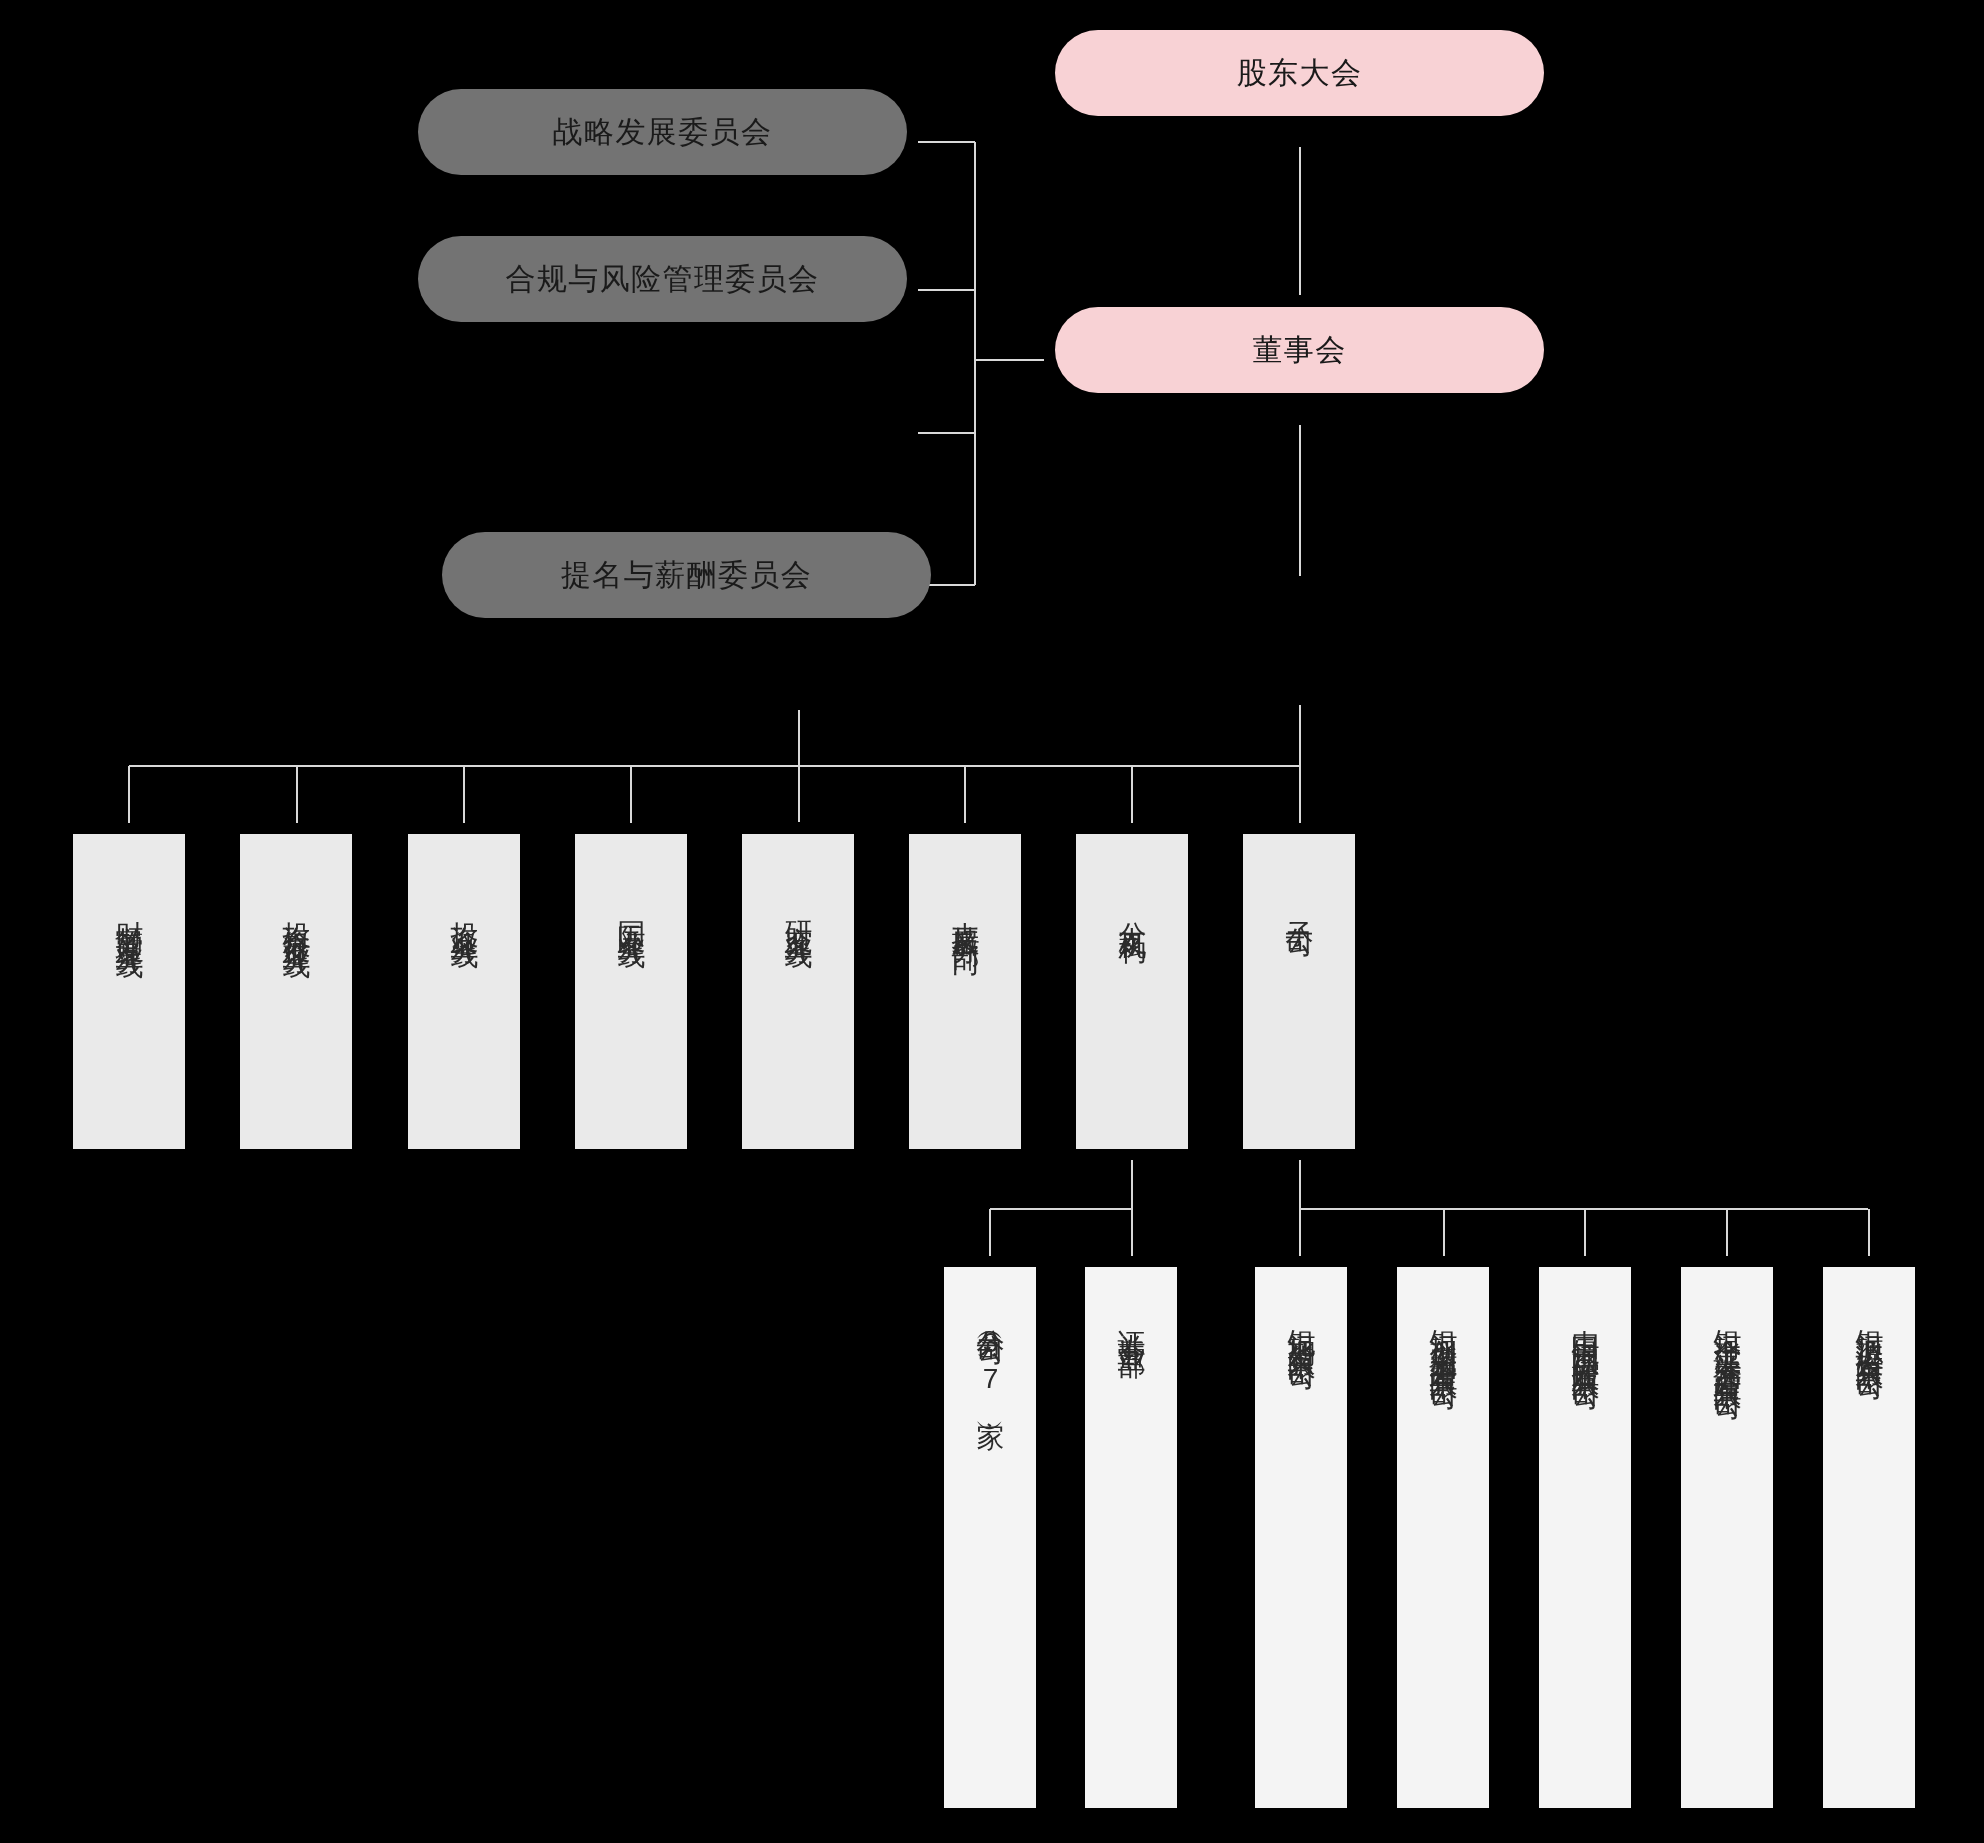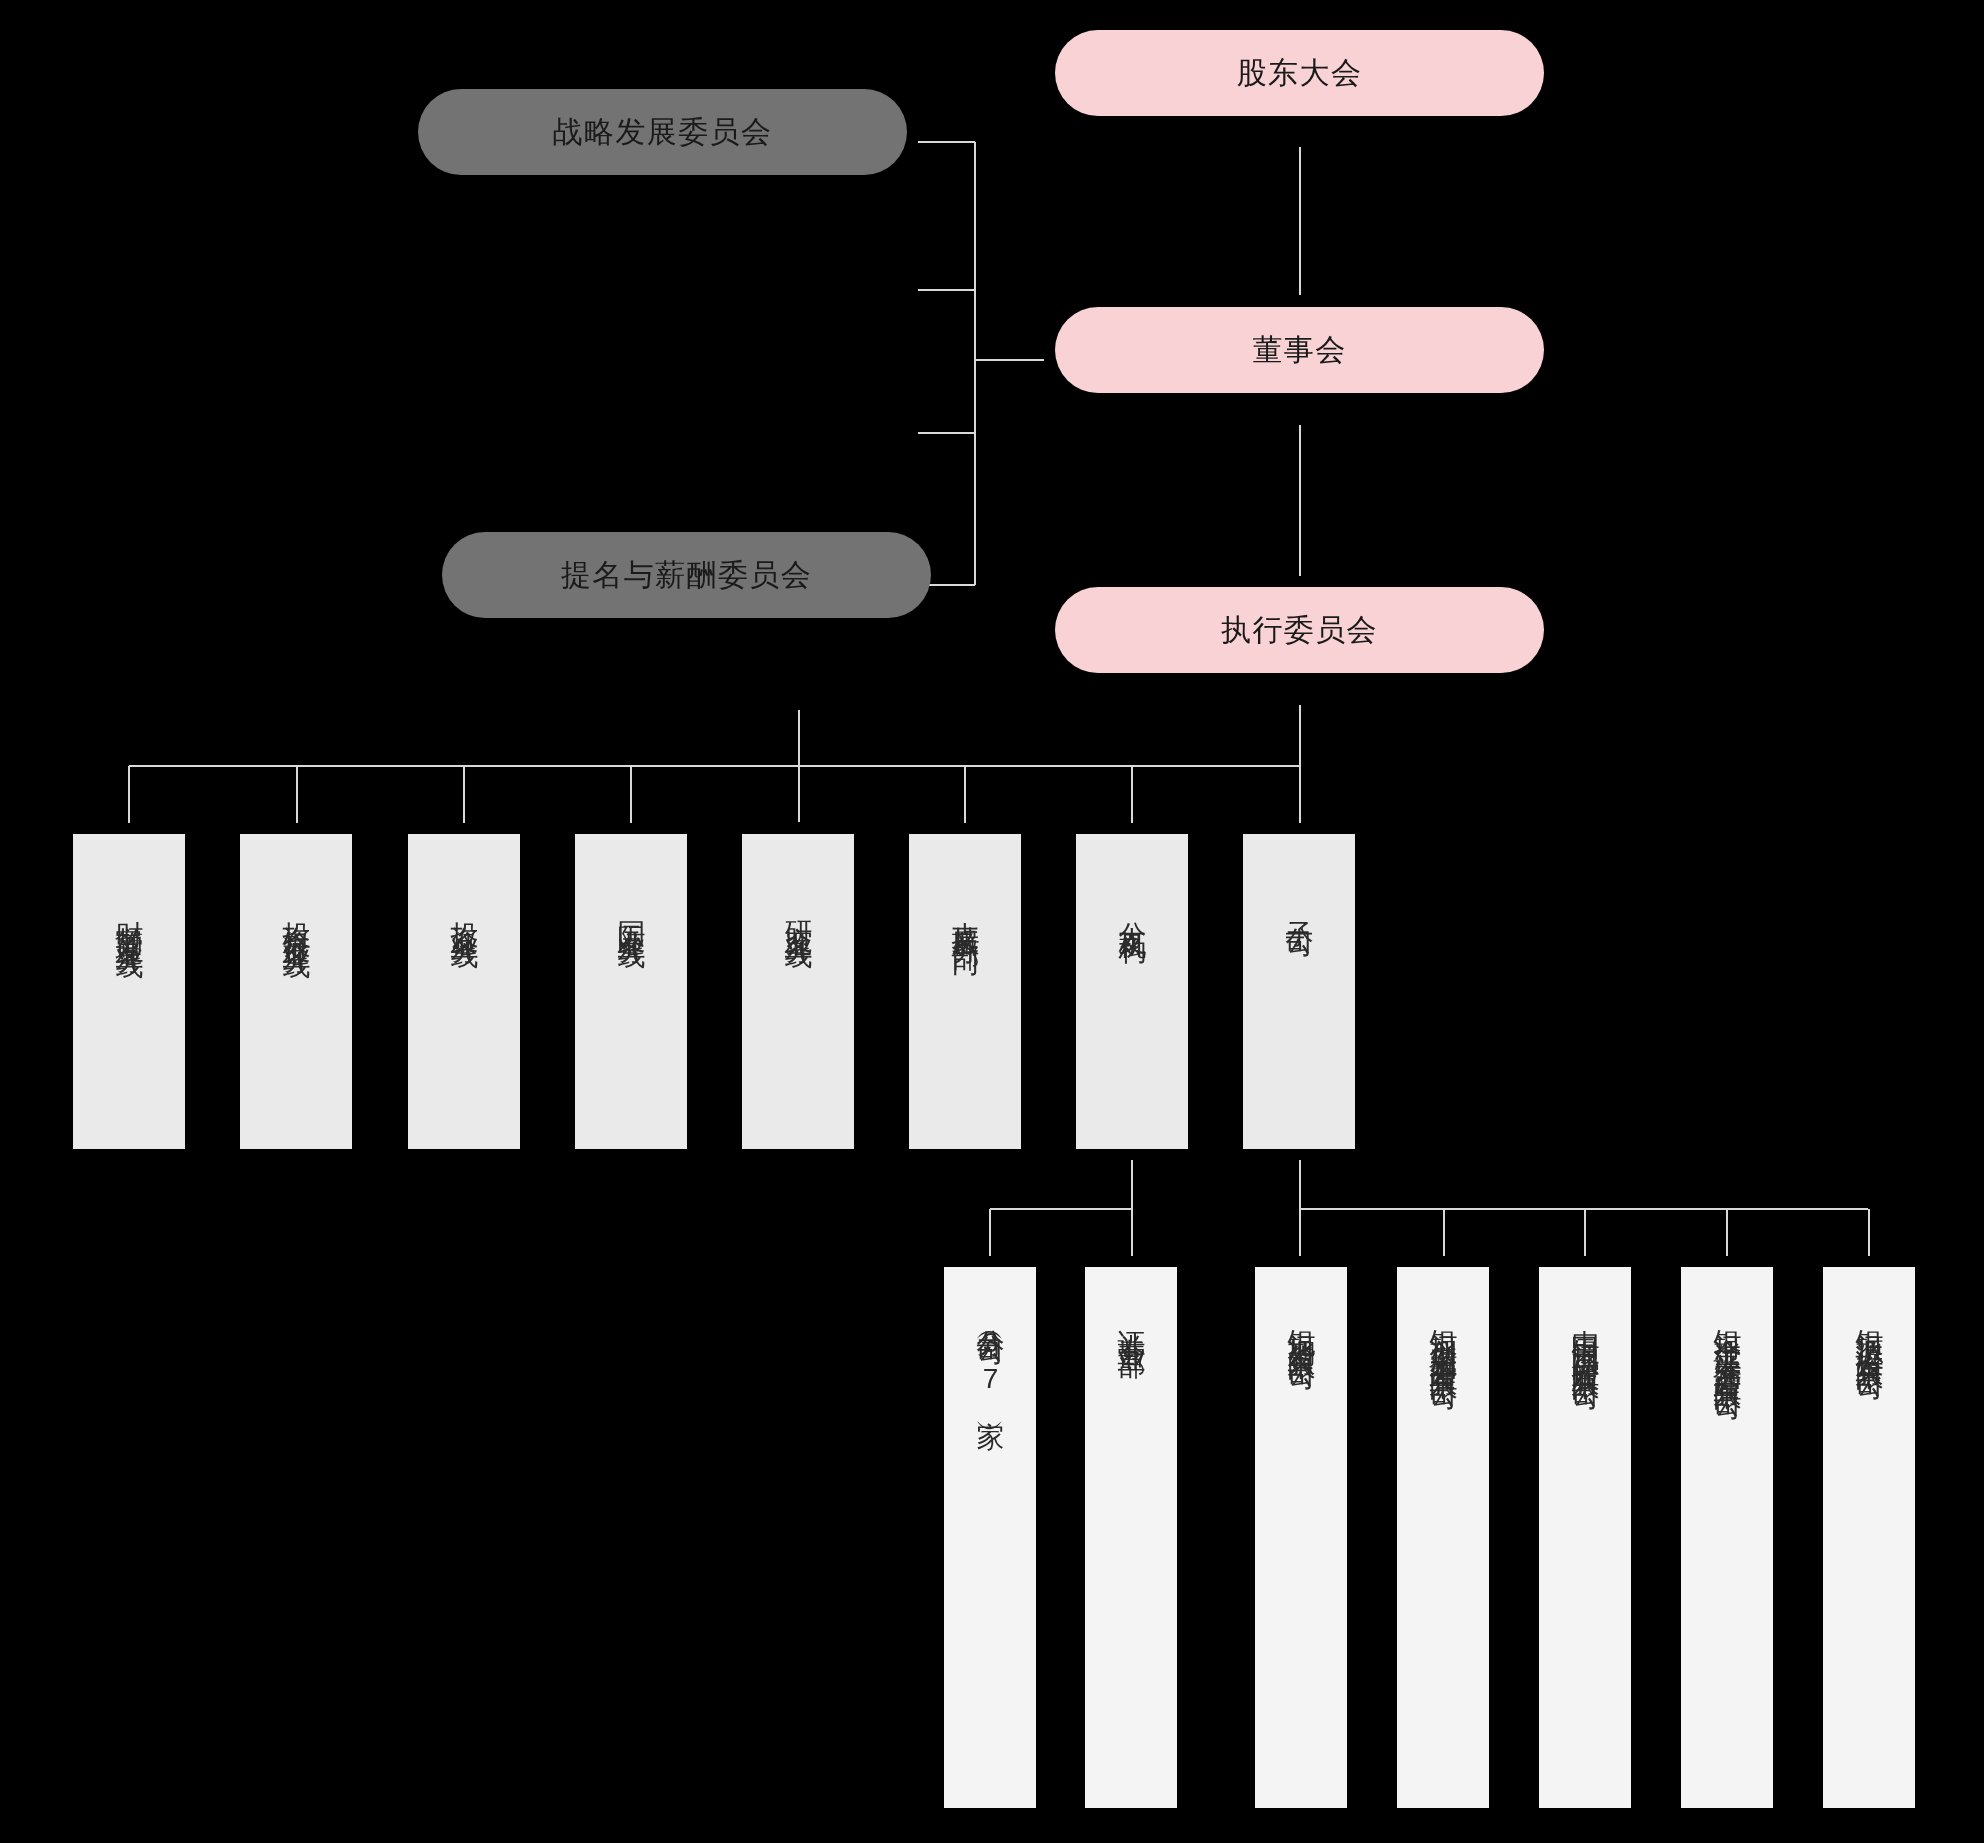--- a/index.html
+++ b/index.html
@@ -61,26 +61,26 @@
   <div class="vline" style="left:1584px;top:1209px;height:47px"></div>
   <div class="vline" style="left:1726px;top:1209px;height:47px"></div>
   <div class="vline" style="left:1868px;top:1209px;height:47px"></div>
 
   <div class="pill pink" style="left:1055px;top:30px">
     <span>股东大会</span>
   </div>
   <div class="pill pink" style="left:1055px;top:307px">
     <span>董事会</span>
   </div>
-  <div class="pill pink" style="left:1055px;top:587px">
-    <span>执行委员会</span>
-  </div>
 
   <div class="pill blue" style="left:418px;top:89px">
     <span>战略发展委员会</span>
+  </div>
+  <div class="pill blue" style="left:418px;top:236px">
+    <span>合规与风险管理委员会</span>
   </div>
   <div class="pill blue" style="left:442px;top:532px">
     <span>提名与薪酬委员会</span>
   </div>
 
   <div class="vbox dept" style="left:73px">
     <span class="vtext">财富管理业务线</span>
   </div>
   <div class="vbox dept" style="left:240px">
     <span class="vtext">投资银行业务线</span>

